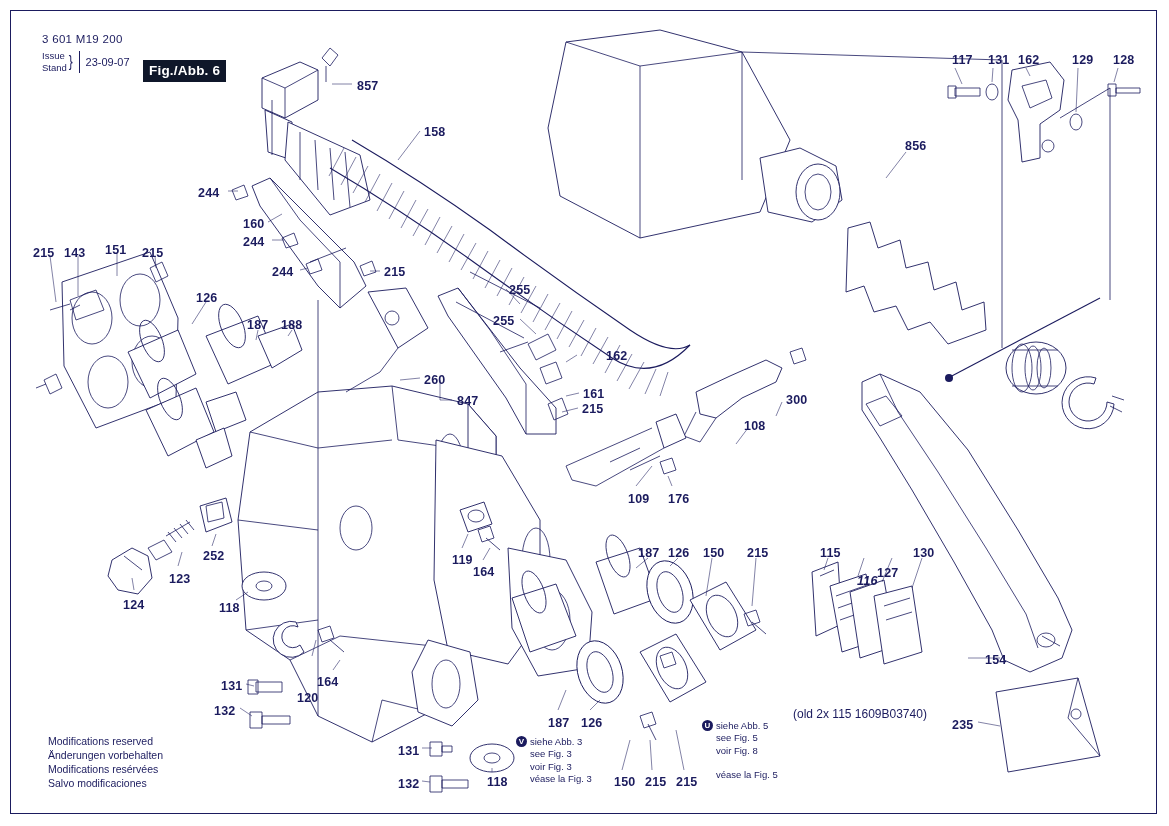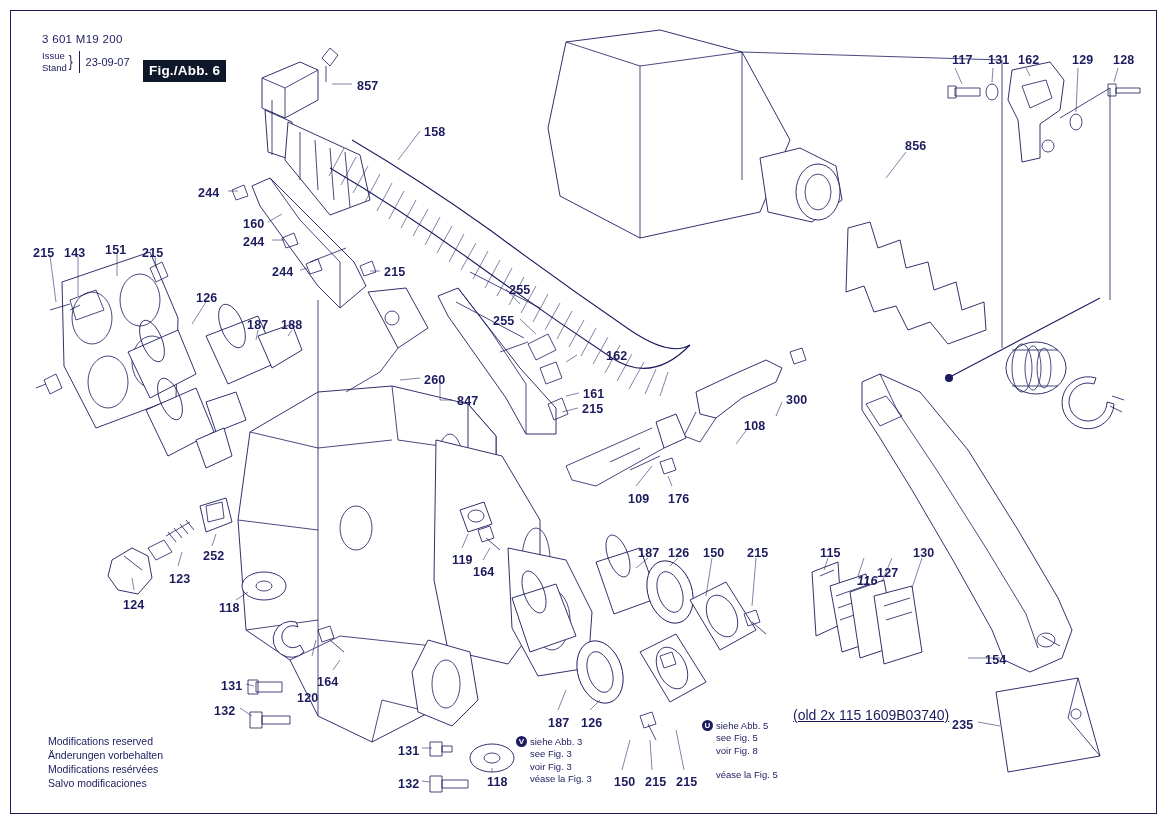--- a/index.html
+++ b/index.html
@@ -112,23 +112,22 @@
     font-size: 8px;
     font-weight: bold;
     text-align: center;
     line-height: 11px;
     margin-right: 3px;
     vertical-align: 1px;
   }
   .note-old {
     position: absolute;
     color: #1b1b5e;
-    font-size: 14px;
+    font-size: 12px;
     white-space: nowrap;
-    text-decoration: underline;
   }
 
   
   #art {
     position: absolute;
     left: 0;
     top: 0;
     width: 1169px;
     height: 826px;
   }

